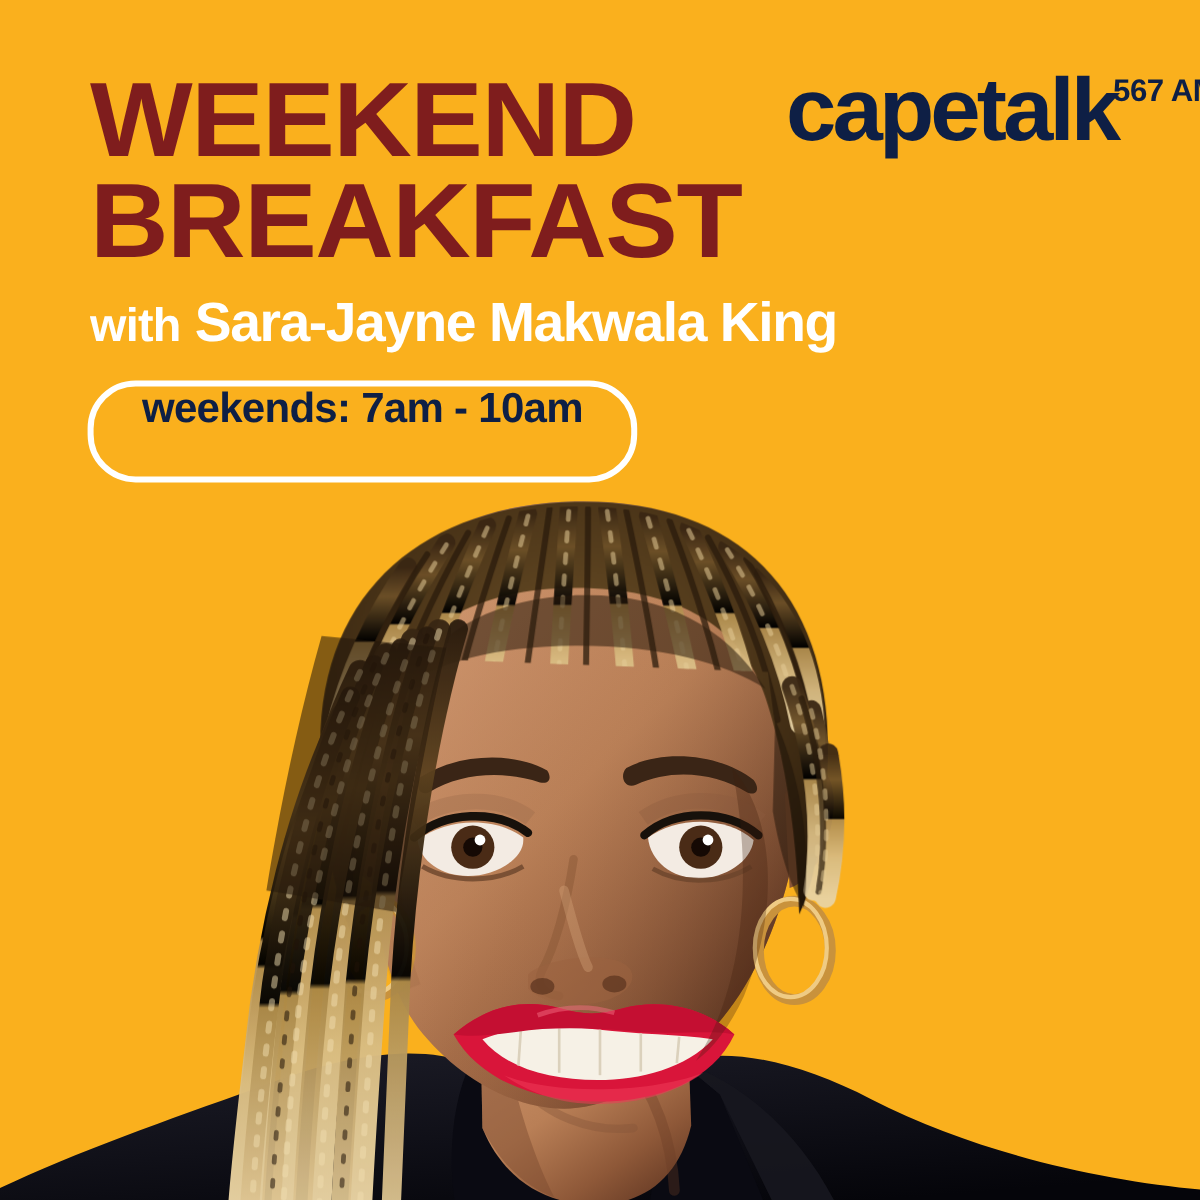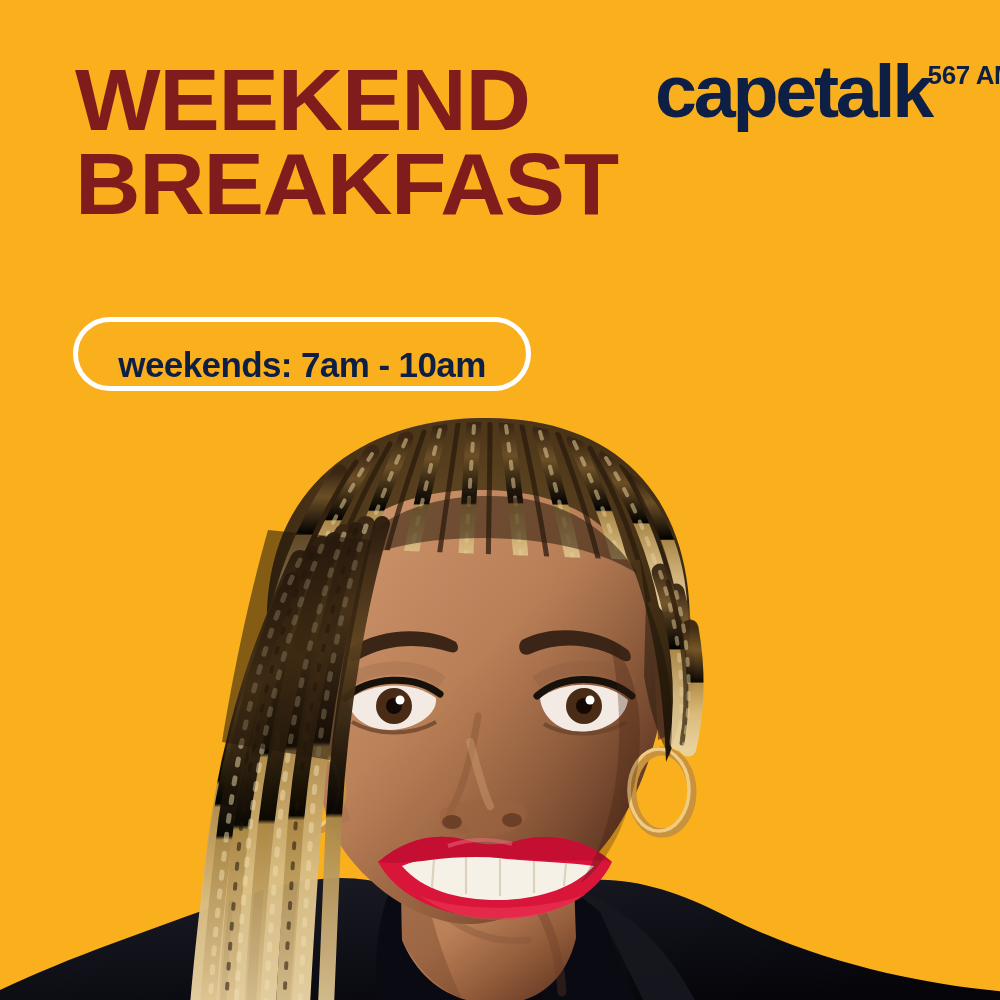--- a/index.html
+++ b/index.html
@@ -64,24 +64,24 @@
     line-height:1;
     letter-spacing:-1px;
   }
   #subtitle-with { font-weight:bold; font-size:39px; letter-spacing:-0.6px; }
   #subtitle-name { font-weight:bold; font-size:46px; letter-spacing:-1.2px; }
 
   
   #time-pill {
     position:absolute;
     left:73px; top:317px;
-    width:458px; height:74px;
+    width:458px; height:85px;
     border:5px solid #ffffff;
     border-radius:40px;
-    display:flex; align-items:flex-end; justify-content:center;
+    display:flex; align-items:flex-start; justify-content:center;
   }
   #time-pill-text {
     color:#0E1F45;
     font-weight:bold;
     font-size:35px;
     letter-spacing:-0.6px;
     white-space:nowrap;
     transform:translateY(-1px);
   }
 
@@ -357,18 +357,22 @@
   <div id="logo">
     <span id="logo-wordmark">capetalk</span>
     <span id="logo-freq">567 AM</span>
   </div>
 
   <h1 id="headline">
     <span class="hl-line">WEEKEND</span>
     <span class="hl-line">BREAKFAST</span>
   </h1>
 
+  <div id="subtitle">
+    <span id="subtitle-with">with</span>
+    <span id="subtitle-name">Sara-Jayne Makwala King</span>
+  </div>
 
   <div id="time-pill">
     <span id="time-pill-text">weekends:  7am - 10am</span>
   </div>
 
 </div>
 
 </body></html>

